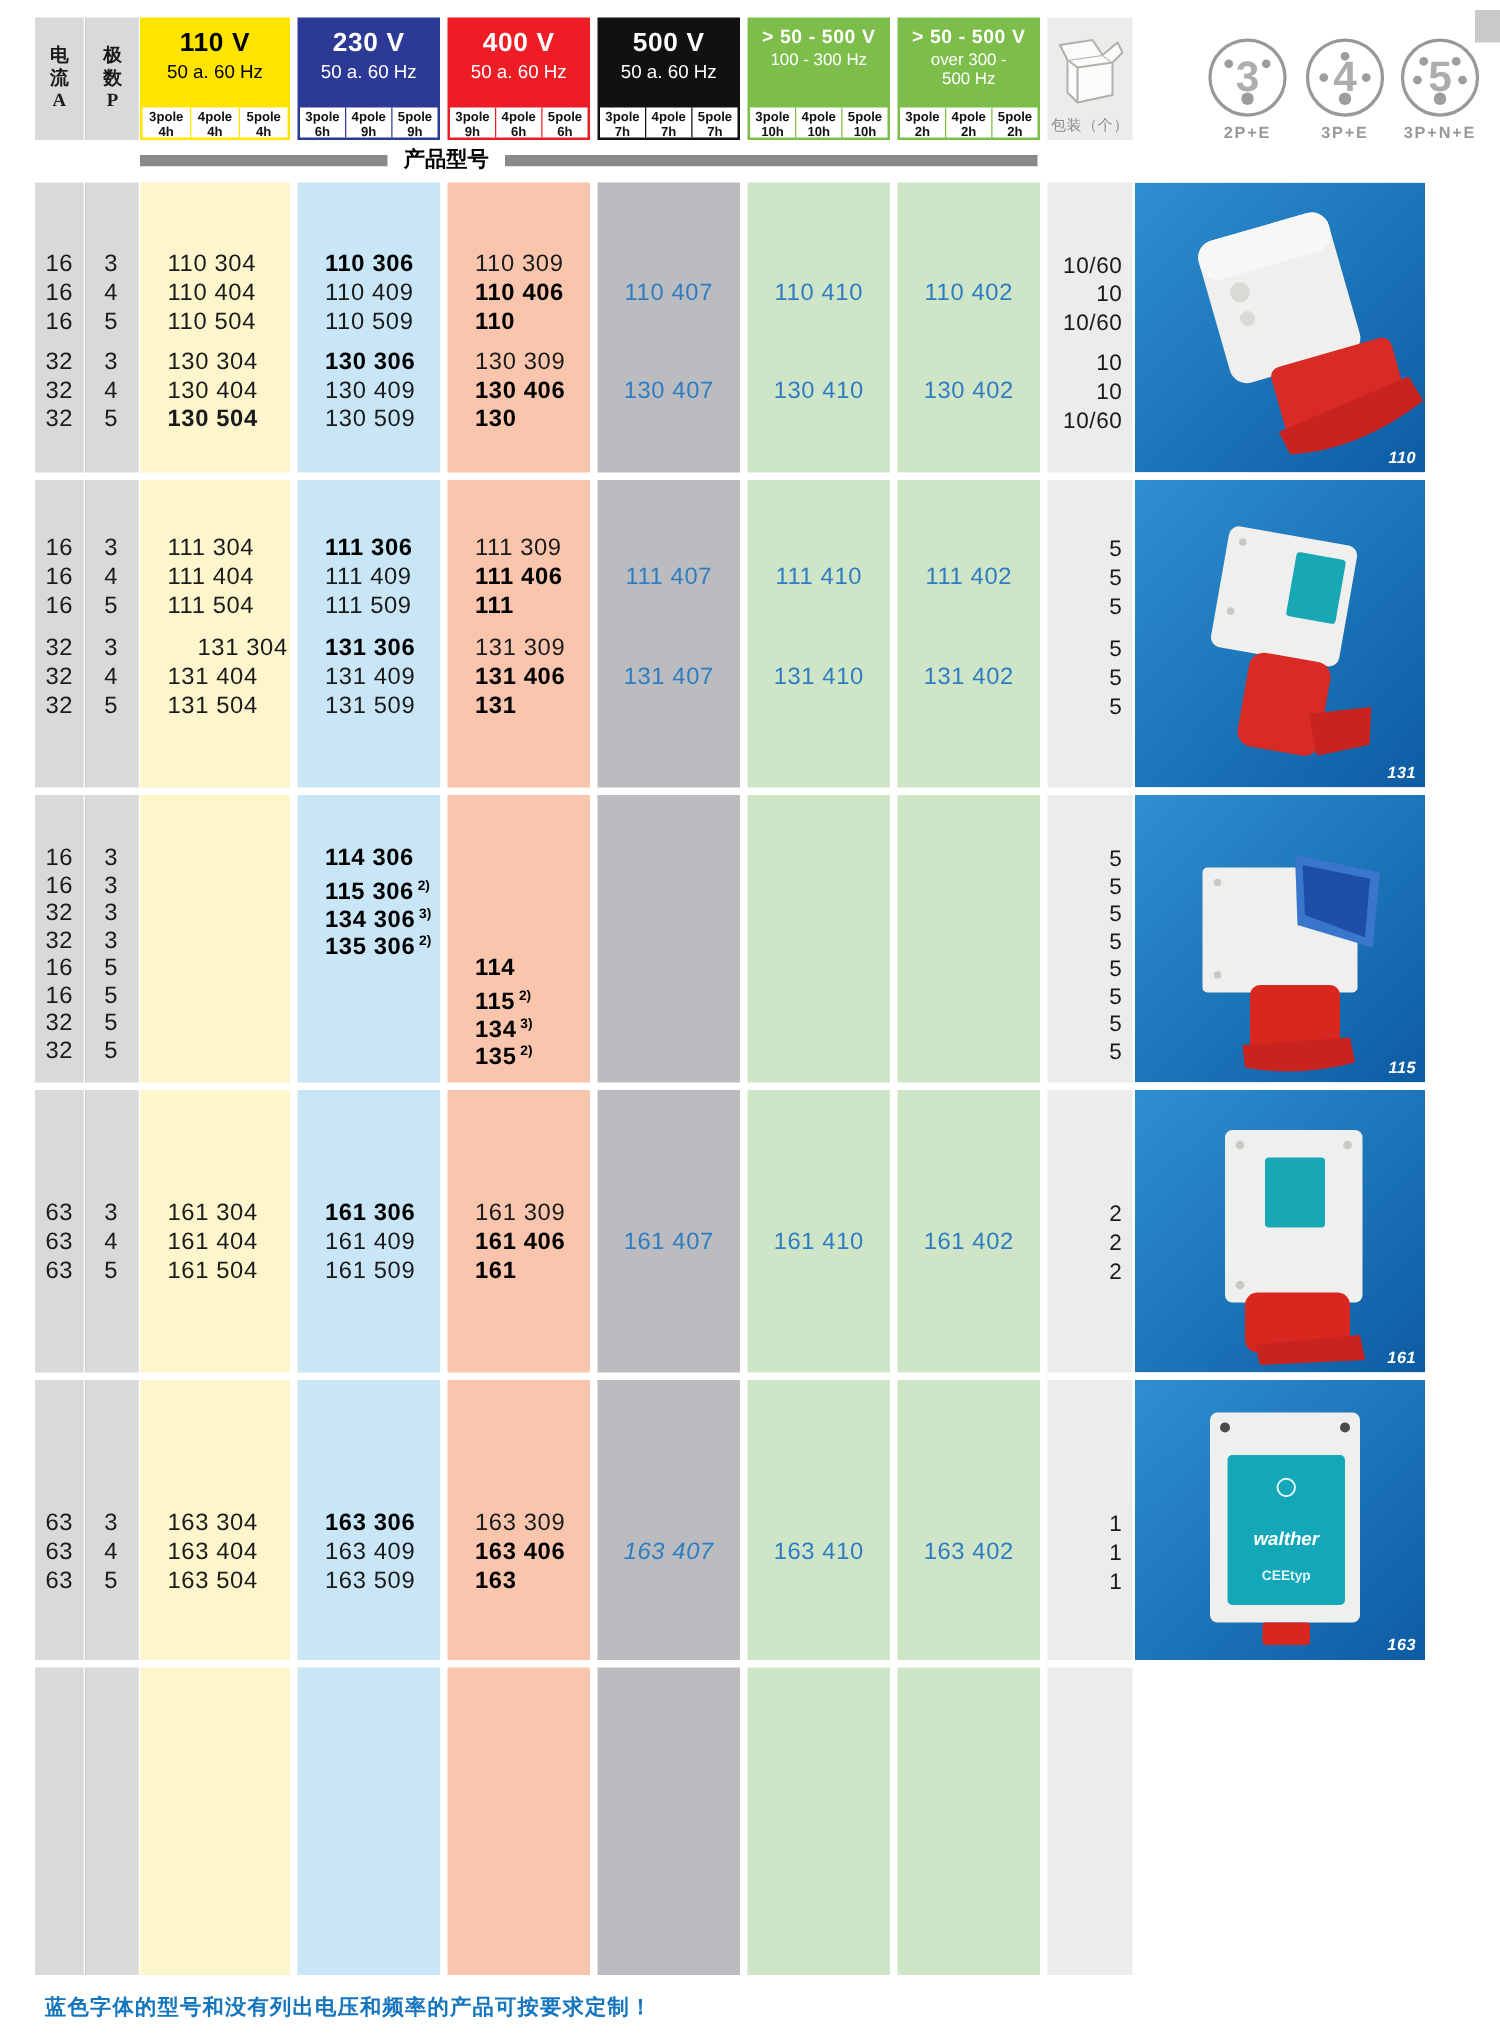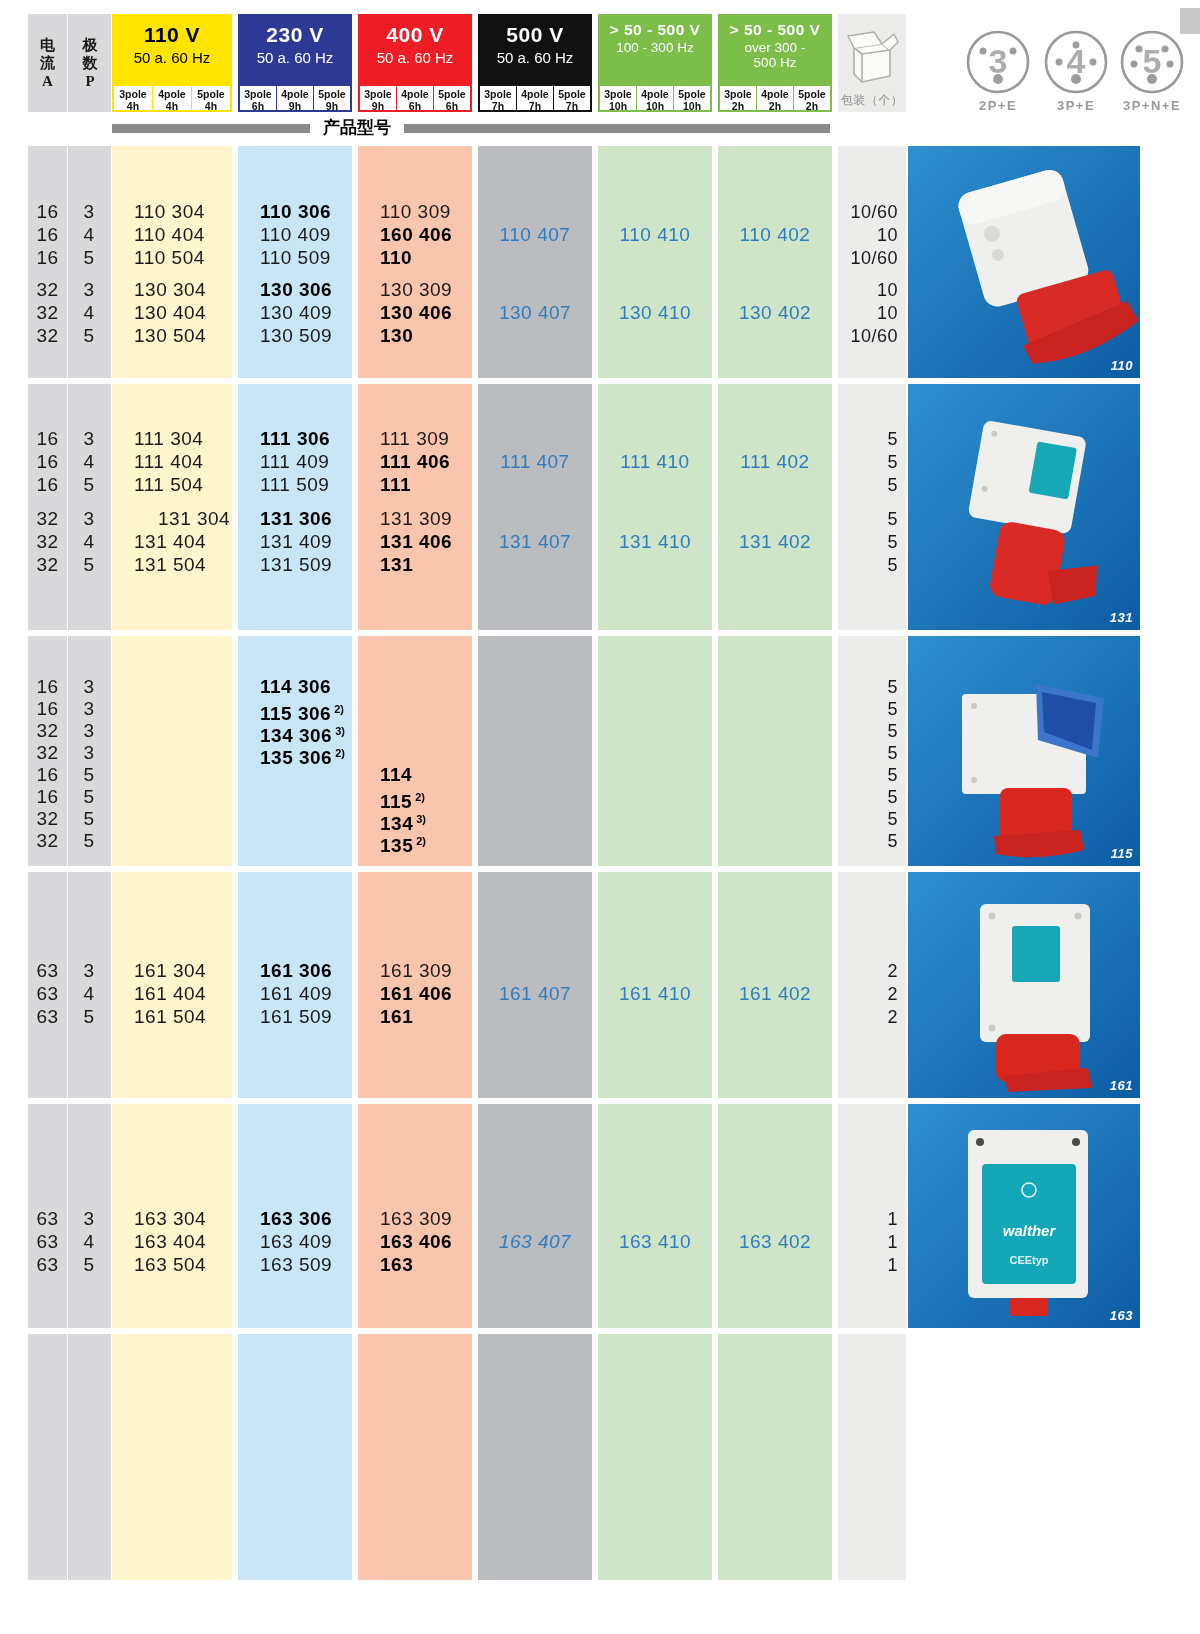--- a/index.html
+++ b/index.html
@@ -221,21 +221,21 @@
         <div class="line ctr" style="left: 28px; width: 39px; top: 55px;"><span>16</span></div>
         <div class="line ctr" style="left: 68px; width: 42px; top: 55px;"><span>3</span></div>
         <div class="line padl" style="left: 112px; width: 120px; top: 55px;"><span>110 304</span></div>
         <div class="line padl bold" style="left: 238px; width: 114px; top: 55px;"><span>110 306</span></div>
         <div class="line padl" style="left: 358px; width: 114px; top: 55px;"><span>110 309</span></div>
         <div class="line padr" style="left: 838px; width: 68px; top: 55px;"><span>10/60</span></div>
         <div class="line ctr" style="left: 28px; width: 39px; top: 78px;"><span>16</span></div>
         <div class="line ctr" style="left: 68px; width: 42px; top: 78px;"><span>4</span></div>
         <div class="line padl" style="left: 112px; width: 120px; top: 78px;"><span>110 404</span></div>
         <div class="line padl" style="left: 238px; width: 114px; top: 78px;"><span>110 409</span></div>
-        <div class="line padl bold" style="left: 358px; width: 114px; top: 78px;"><span>160 406</span></div>
+        <div class="line padl bold" style="left: 358px; width: 114px; top: 78px;"><span>110 406</span></div>
         <div class="line padr" style="left: 838px; width: 68px; top: 78px;"><span>10</span></div>
         <div class="line ctr" style="left: 28px; width: 39px; top: 101px;"><span>16</span></div>
         <div class="line ctr" style="left: 68px; width: 42px; top: 101px;"><span>5</span></div>
         <div class="line padl" style="left: 112px; width: 120px; top: 101px;"><span>110 504</span></div>
         <div class="line padl" style="left: 238px; width: 114px; top: 101px;"><span>110 509</span></div>
         <div class="line padl bold" style="left: 358px; width: 114px; top: 101px;"><span>110</span></div>
         <div class="line padr" style="left: 838px; width: 68px; top: 101px;"><span>10/60</span></div>
         <div class="line blue ctr" style="left: 478px; width: 114px; top: 78px;"><span>110 407</span></div>
         <div class="line blue ctr" style="left: 598px; width: 114px; top: 78px;"><span>110 410</span></div>
         <div class="line blue ctr" style="left: 718px; width: 114px; top: 78px;"><span>110 402</span></div>
@@ -246,21 +246,21 @@
         <div class="line padl" style="left: 358px; width: 114px; top: 133px;"><span>130 309</span></div>
         <div class="line padr" style="left: 838px; width: 68px; top: 133px;"><span>10</span></div>
         <div class="line ctr" style="left: 28px; width: 39px; top: 156px;"><span>32</span></div>
         <div class="line ctr" style="left: 68px; width: 42px; top: 156px;"><span>4</span></div>
         <div class="line padl" style="left: 112px; width: 120px; top: 156px;"><span>130 404</span></div>
         <div class="line padl" style="left: 238px; width: 114px; top: 156px;"><span>130 409</span></div>
         <div class="line padl bold" style="left: 358px; width: 114px; top: 156px;"><span>130 406</span></div>
         <div class="line padr" style="left: 838px; width: 68px; top: 156px;"><span>10</span></div>
         <div class="line ctr" style="left: 28px; width: 39px; top: 179px;"><span>32</span></div>
         <div class="line ctr" style="left: 68px; width: 42px; top: 179px;"><span>5</span></div>
-        <div class="line padl" style="left: 112px; width: 120px; top: 179px;"><span>130 504</span></div>
+        <div class="line padl" style="left: 112px; width: 120px; top: 179px; font-weight: bold;"><span>130 504</span></div>
         <div class="line padl" style="left: 238px; width: 114px; top: 179px;"><span>130 509</span></div>
         <div class="line padl bold" style="left: 358px; width: 114px; top: 179px;"><span>130</span></div>
         <div class="line padr" style="left: 838px; width: 68px; top: 179px;"><span>10/60</span></div>
         <div class="line blue ctr" style="left: 478px; width: 114px; top: 156px;"><span>130 407</span></div>
         <div class="line blue ctr" style="left: 598px; width: 114px; top: 156px;"><span>130 410</span></div>
         <div class="line blue ctr" style="left: 718px; width: 114px; top: 156px;"><span>130 402</span></div>
         <div class="photo" style="left: 908px; top: 0px; width: 232px; height: 232px;"><svg width="232" height="232" viewBox="0 0 232 232" xmlns="http://www.w3.org/2000/svg">
             <defs>
               <linearGradient id="pbg0" x1="0" y1="0" x2="1" y2="1">
                 <stop offset="0" stop-color="#2E8FD0"></stop>
@@ -509,14 +509,15 @@
         <div class="col" style="left: 68px; width: 42px; background: rgb(217, 217, 219); border-left: 1px solid rgb(207, 207, 210);"></div>
         <div class="col" style="left: 112px; width: 120px; background: rgb(253, 246, 205);"></div>
         <div class="col" style="left: 238px; width: 114px; background: rgb(201, 230, 247);"></div>
         <div class="col" style="left: 358px; width: 114px; background: rgb(249, 197, 172);"></div>
         <div class="col" style="left: 478px; width: 114px; background: rgb(186, 188, 191);"></div>
         <div class="col" style="left: 598px; width: 114px; background: rgb(207, 229, 200);"></div>
         <div class="col" style="left: 718px; width: 114px; background: rgb(207, 229, 200);"></div>
         <div class="col" style="left: 838px; width: 68px; background: rgb(236, 236, 235);"></div>
       </div>
     </div>
+  <div id="footer-note">蓝色字体的型号和没有列出电压和频率的产品可按要求定制！</div>
 <div class="pack-label">包装（个）</div>
   </div>
 
 </body></html>

